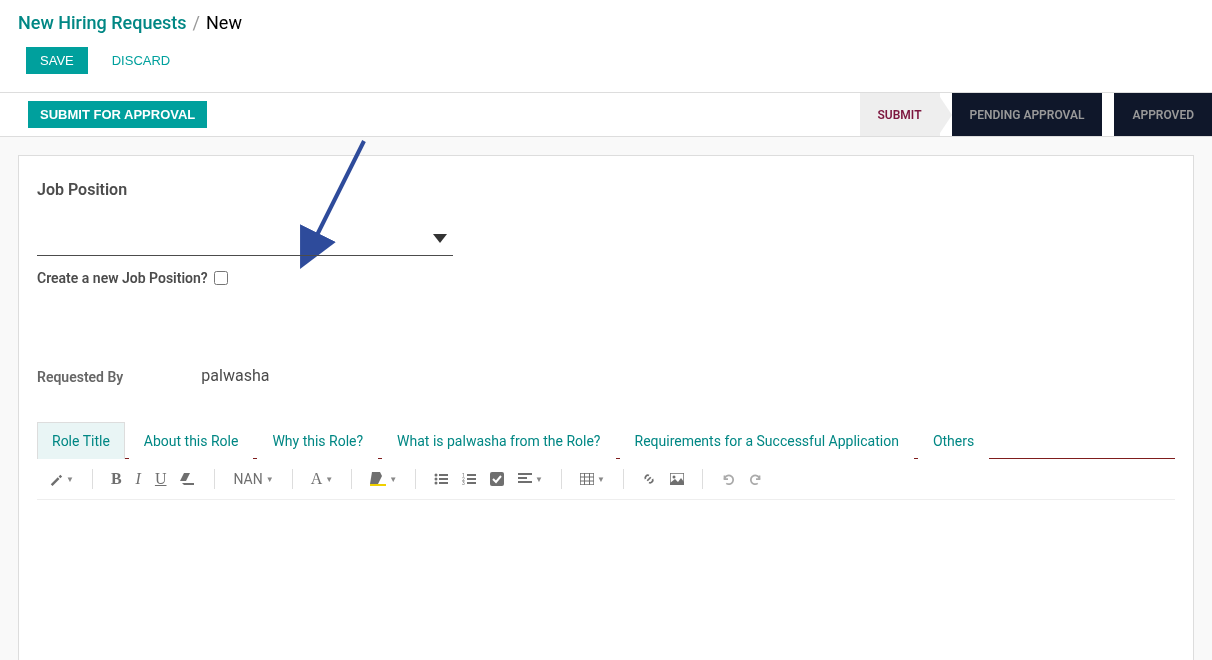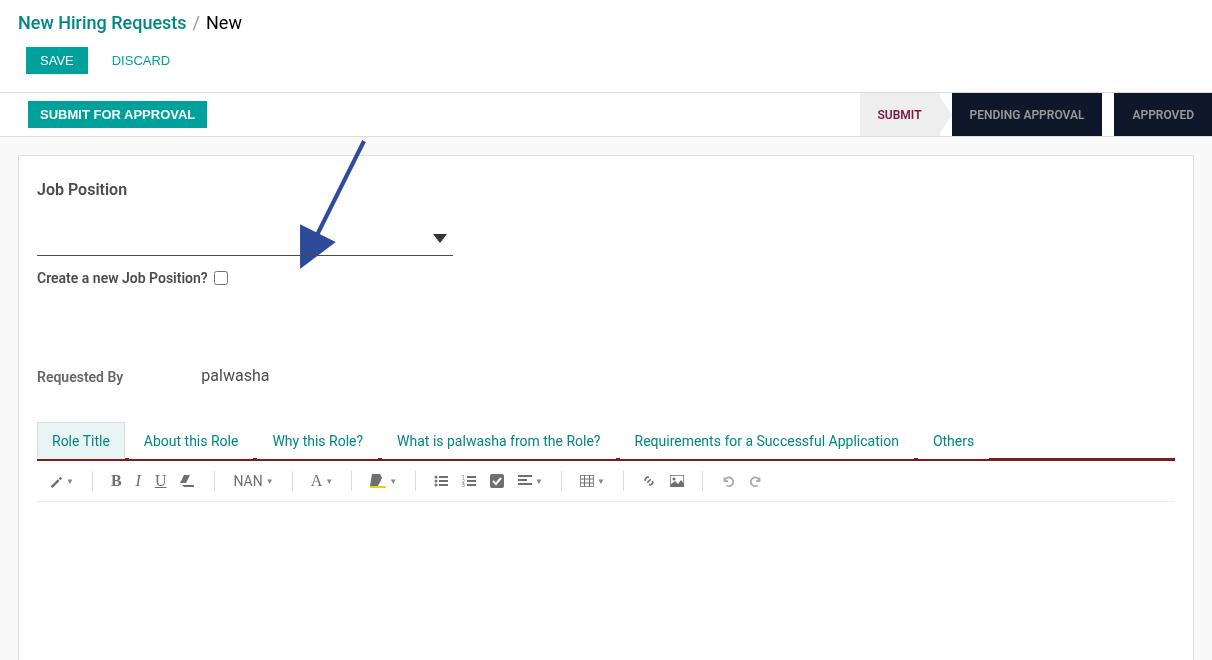--- a/index.html
+++ b/index.html
@@ -167,21 +167,21 @@
     font-weight:600;
     color:#666;
     font-size:14px;
   }
   .requested-row .value-side {
     font-size:16px;
     color:#4c4c4c;
   }
   .tabs {
     display:flex;
-    border-bottom:3px solid #7f1d1d;
+    border-bottom:1px solid #7f1d1d;
     margin-top:36px;
     gap:4px;
   }
   .tab {
     padding:10px 14px;
     font-size:14px;
     color:#008784;
     cursor:pointer;
     border:1px solid transparent;
     border-bottom:none;

